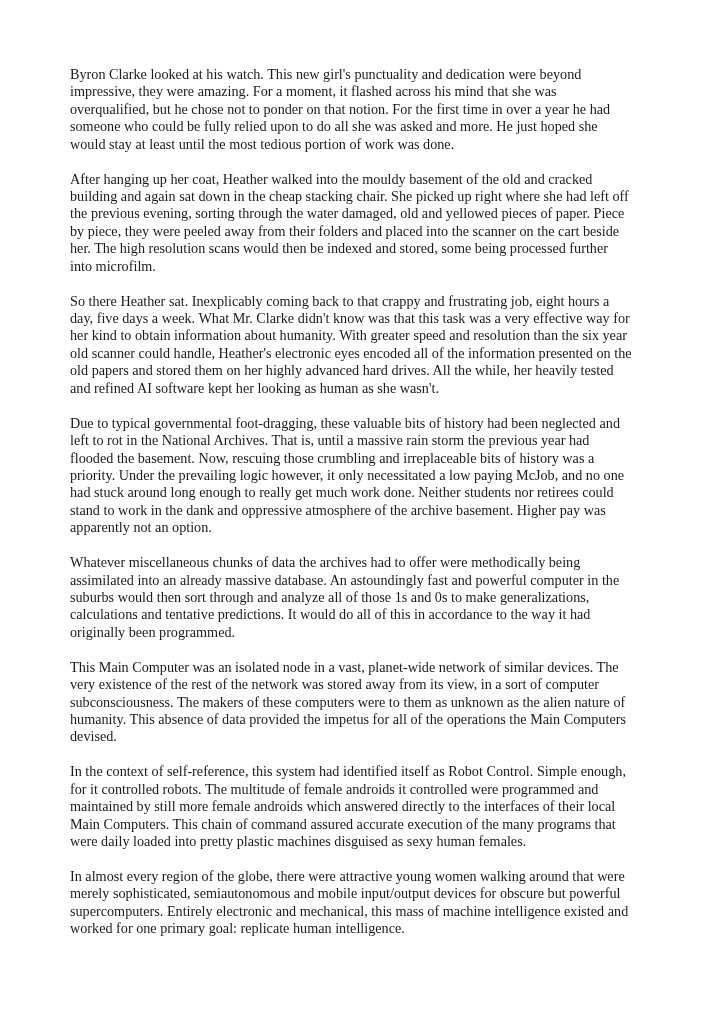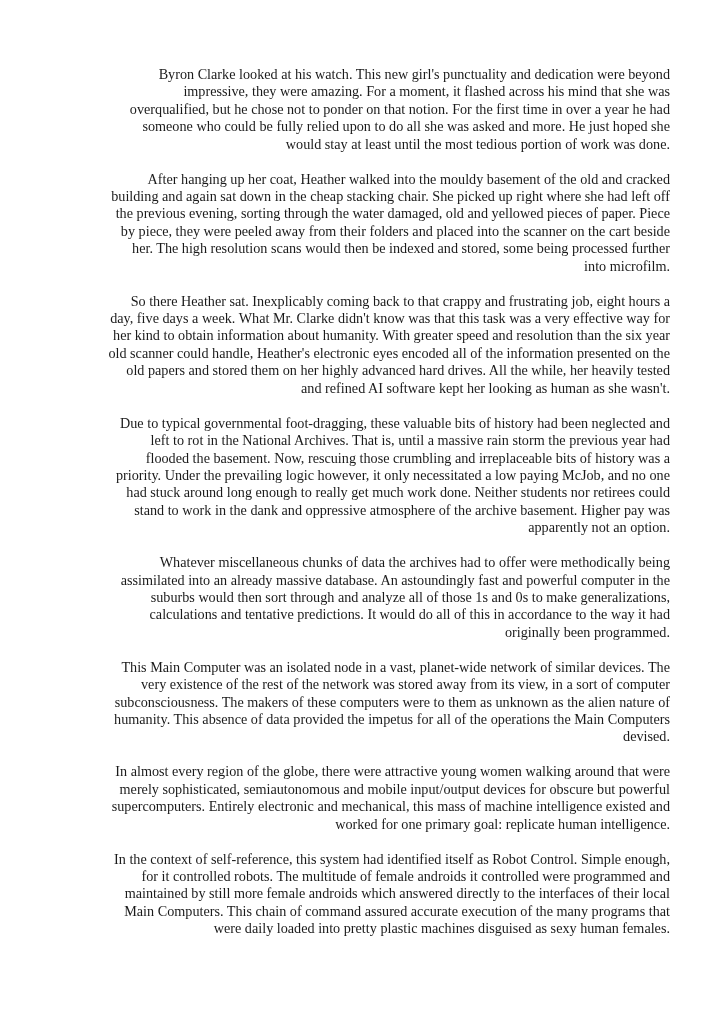--- a/index.html
+++ b/index.html
@@ -7,21 +7,21 @@
   .page {
     position: absolute;
     left: 70px;
     top: 66px;
     width: 600px;
     font-family: "Liberation Serif", "DejaVu Serif", serif;
     font-size: 14.2px;
     line-height: 17.4px;
     color: #1a1a1a;
   }
-  .para { margin: 0 0 17.6px 0; white-space: pre-line; text-align: right; }
+  .para { margin: 0 0 17.6px 0; white-space: pre-line; }
 </style>
 </head>
 <body>
 
 <div class="page">
   <p class="para">Byron Clarke looked at his watch.  This new girl's punctuality and dedication were beyond
 impressive, they were amazing.  For a moment, it flashed across his mind that she was
 overqualified, but he chose not to ponder on that notion.  For the first time in over a year he had
 someone who could be fully relied upon to do all she was asked and more.  He just hoped she
 would stay at least until the most tedious portion of work was done.</p>
@@ -47,22 +47,22 @@
   <p class="para">Whatever miscellaneous chunks of data the archives had to offer were methodically being
 assimilated into an already massive database.  An astoundingly fast and powerful computer in the
 suburbs would then sort through and analyze all of those 1s and 0s to make generalizations,
 calculations and tentative predictions.  It would do all of this in accordance to the way it had
 originally been programmed.</p>
   <p class="para">This Main Computer was an isolated node in a vast, planet-wide network of similar devices.  The
 very existence of the rest of the network was stored away from its view, in a sort of computer
 subconsciousness.  The makers of these computers were to them as unknown as the alien nature of
 humanity.  This absence of data provided the impetus for all of the operations the Main Computers
 devised.</p>
-  <p class="para">In almost every region of the globe, there were attractive young women walking around that were
-merely sophisticated, semiautonomous and mobile input/output devices for obscure but powerful
-supercomputers.  Entirely electronic and mechanical, this mass of machine intelligence existed and
-worked for one primary goal: replicate human intelligence.</p>
   <p class="para">In the context of self-reference, this system had identified itself as Robot Control.  Simple enough,
 for it controlled robots.  The multitude of female androids it controlled were programmed and
 maintained by still more female androids which answered directly to the interfaces of their local
 Main Computers.  This chain of command assured accurate execution of the many programs that
 were daily loaded into pretty plastic machines disguised as sexy human females.</p>
+  <p class="para">In almost every region of the globe, there were attractive young women walking around that were
+merely sophisticated, semiautonomous and mobile input/output devices for obscure but powerful
+supercomputers.  Entirely electronic and mechanical, this mass of machine intelligence existed and
+worked for one primary goal: replicate human intelligence.</p>
 </div>
 
 </body></html>

